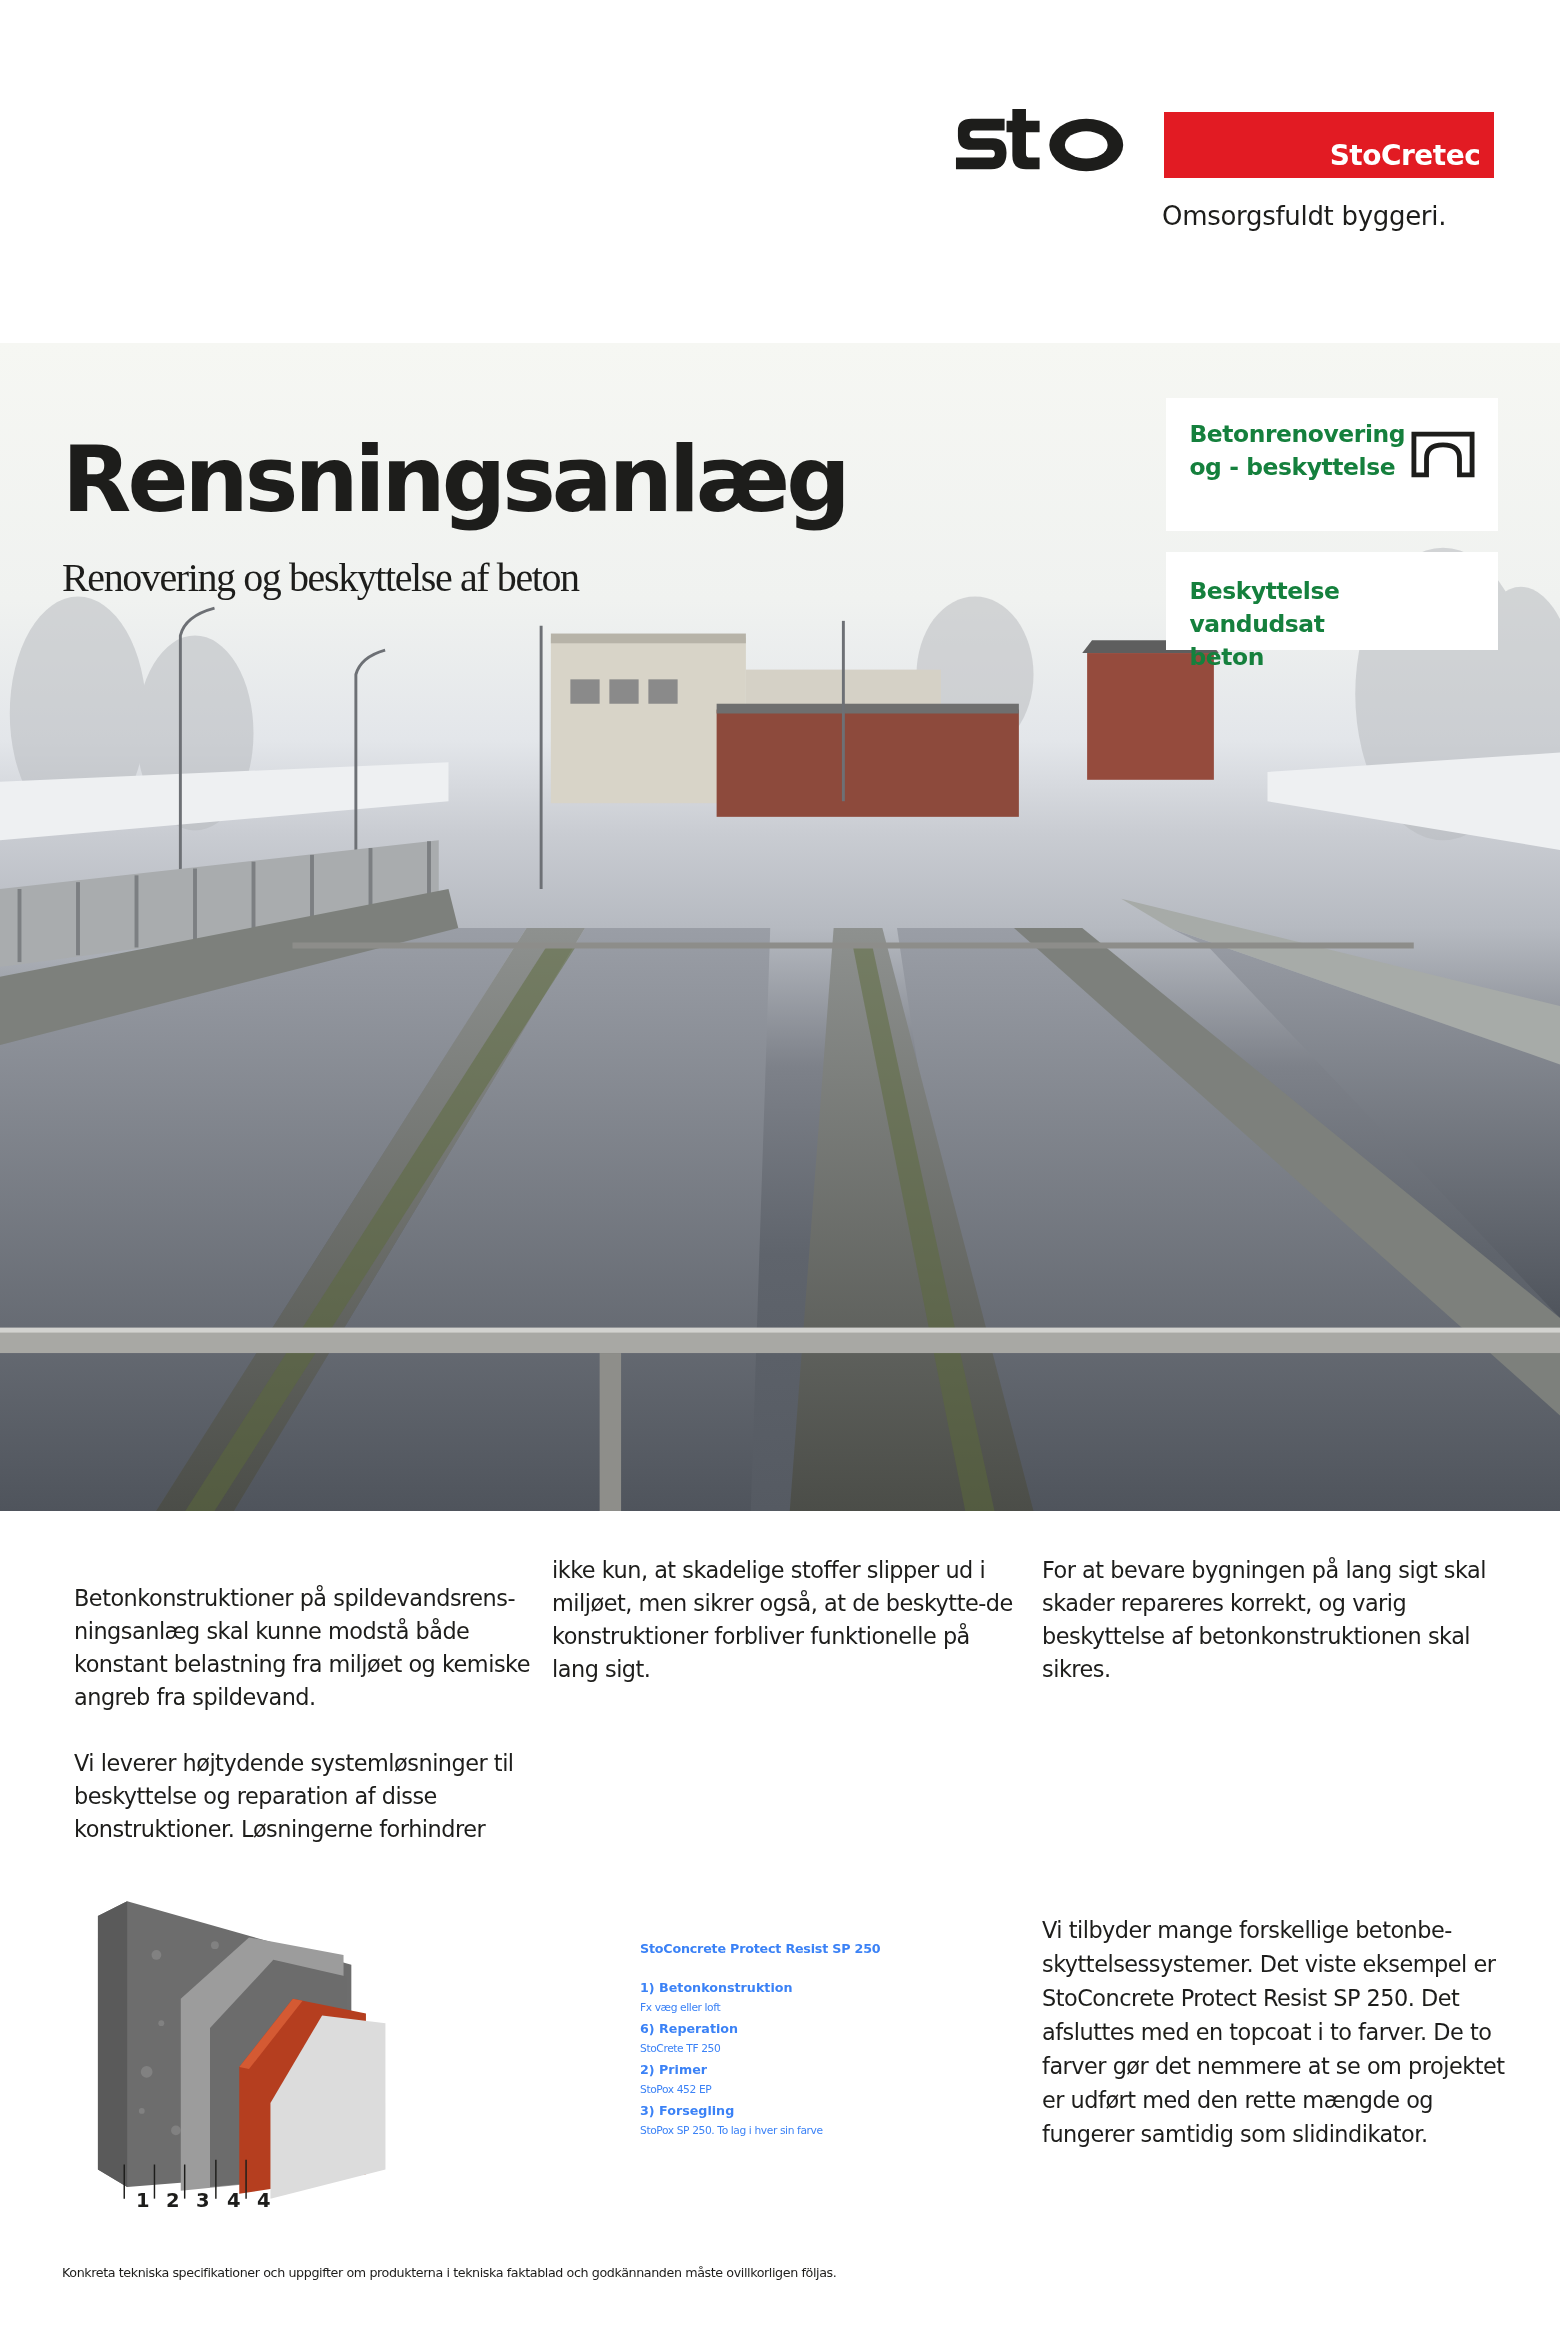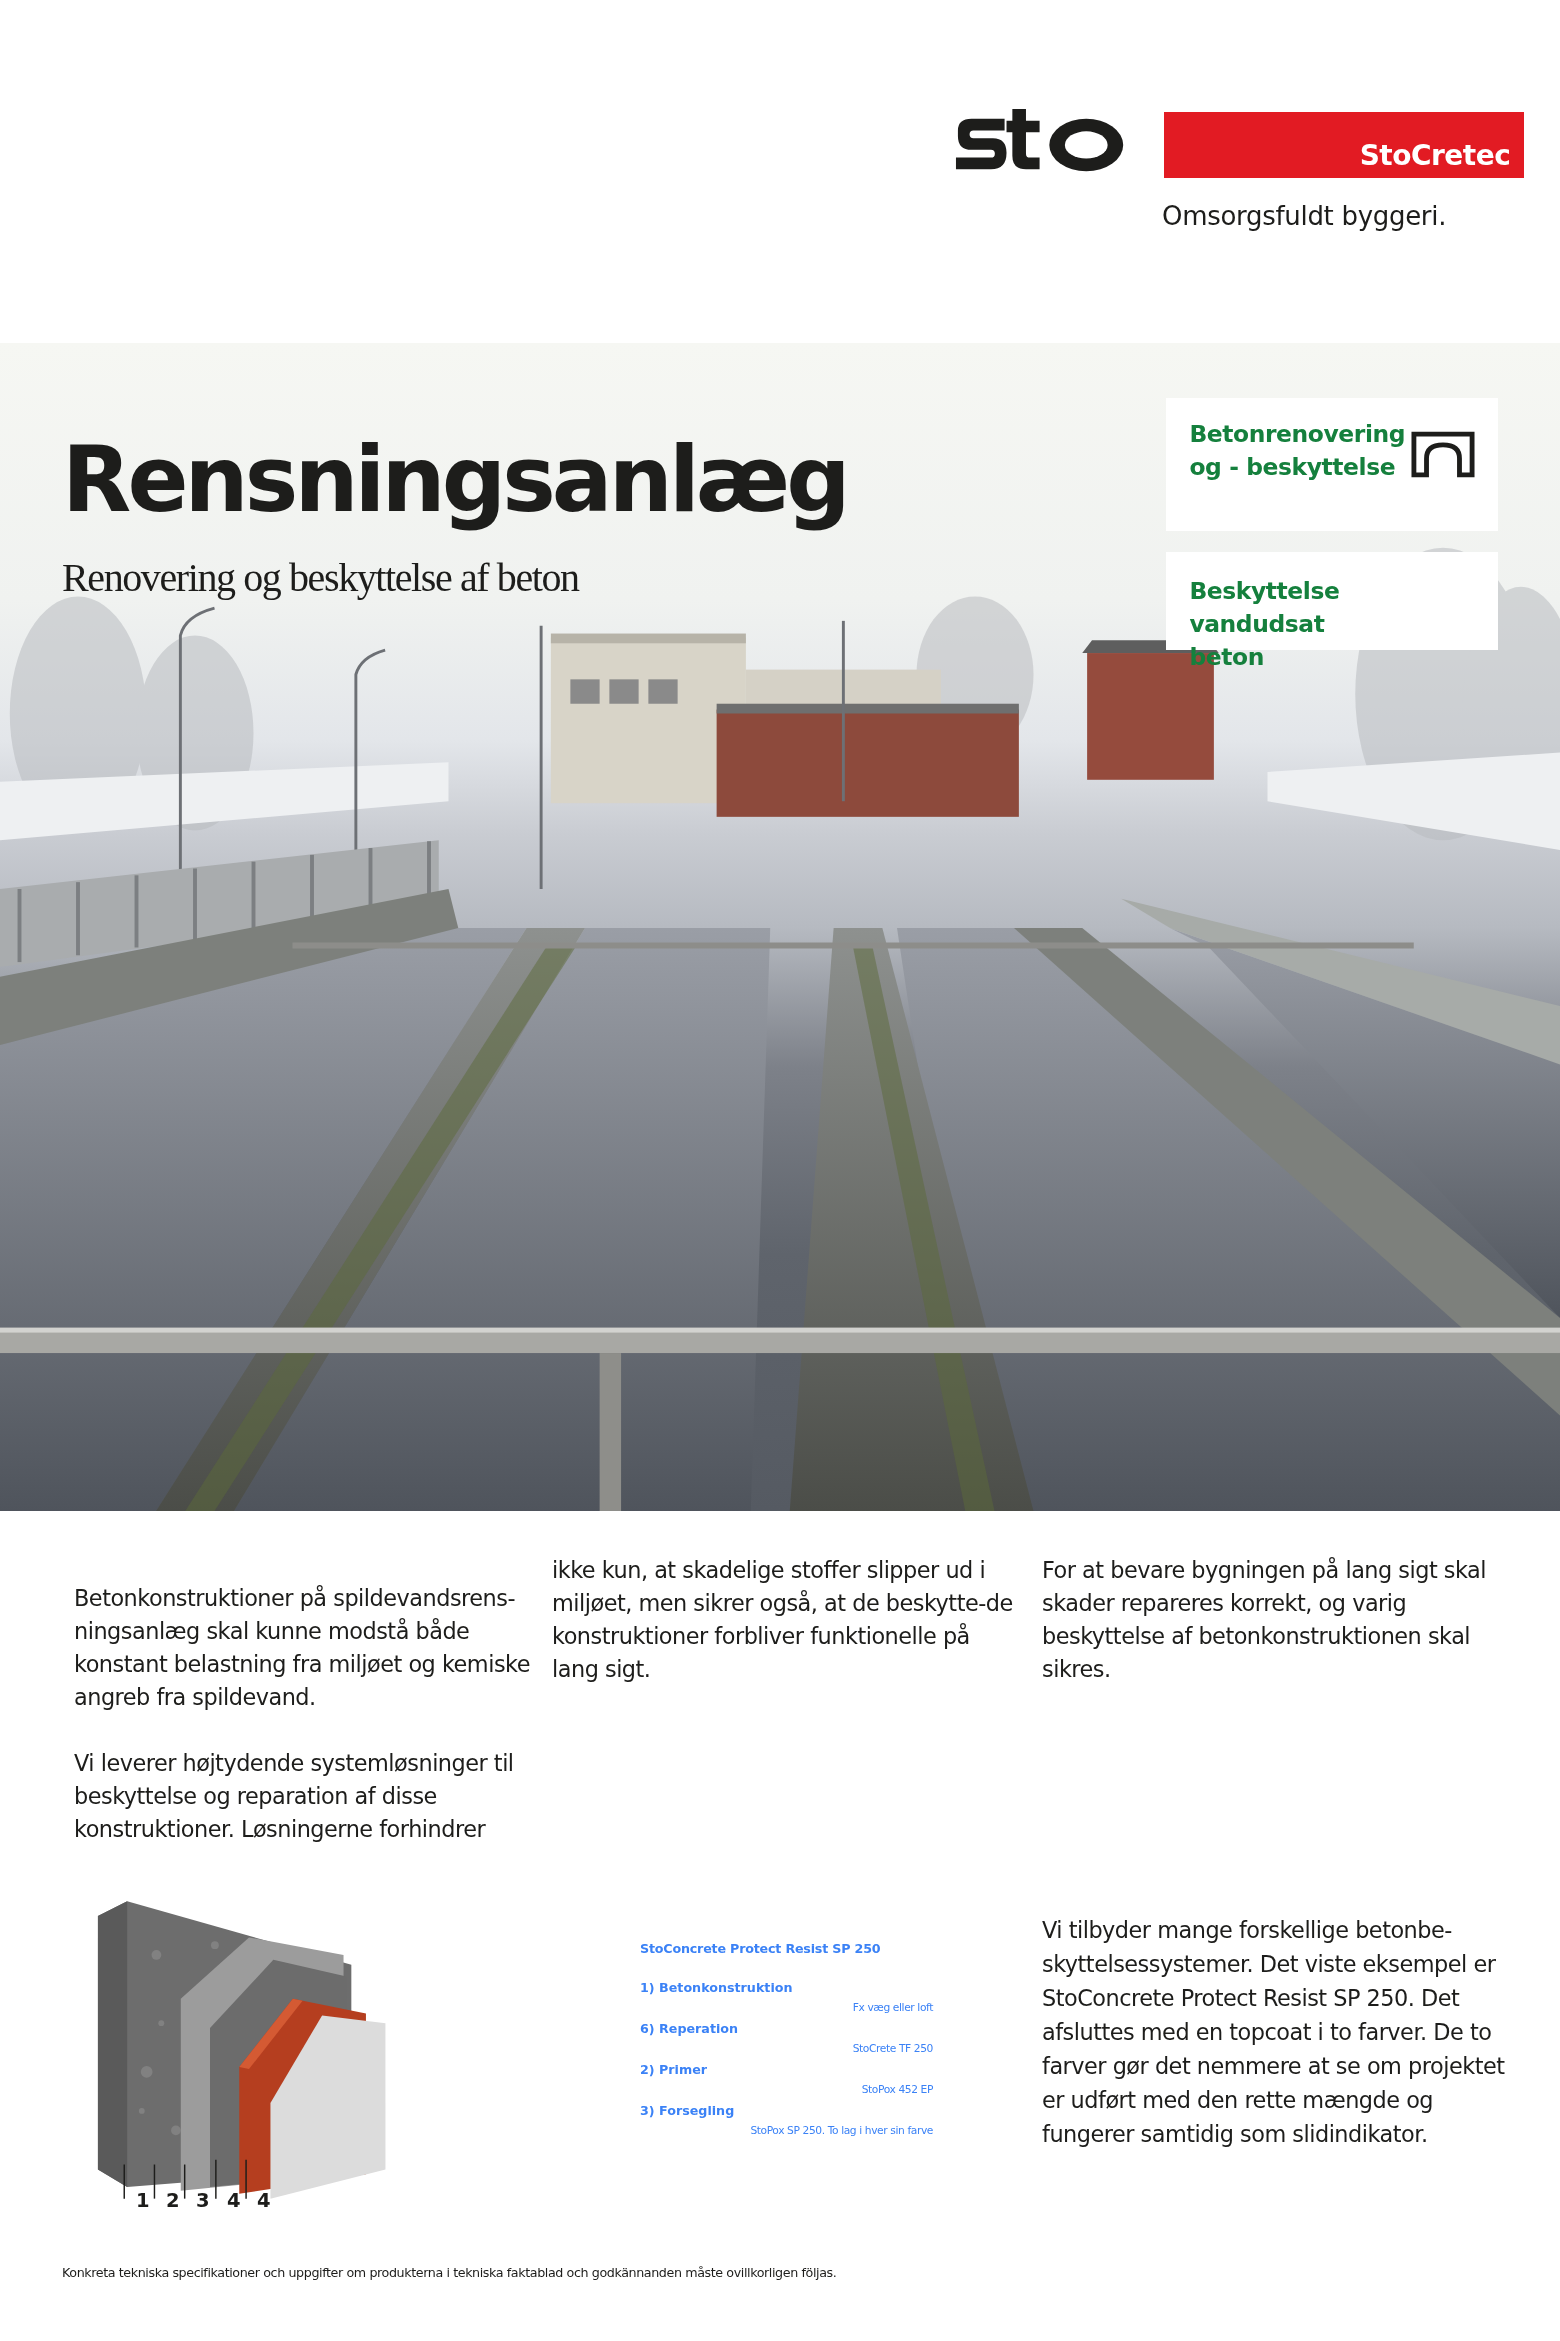--- a/index.html
+++ b/index.html
@@ -4,21 +4,21 @@
   <style>
     * { margin: 0; padding: 0; box-sizing: border-box; }
     html, body { width: 1560px; height: 2342px; background: #ffffff; overflow: hidden; }
     body { position: relative; font-family: "DejaVu Sans", "Liberation Sans", sans-serif; color: #1d1d1b; }
 
     
     .logo-sto {
       position: absolute; left: 954px; top: 109px; width: 177px; height: 70px;
     }
     .brand-band {
-      position: absolute; left: 1164px; top: 112px; width: 360px; height: 66px;
+      position: absolute; left: 1164px; top: 112px; width: 330px; height: 66px;
       background: #e21b23;
       display: flex; align-items: flex-end; justify-content: flex-end;
       padding: 0 13.7px 7.8px 0;
     }
     .brand-band span {
       color: #ffffff; font-family: "DejaVu Sans", sans-serif; font-weight: bold;
       font-size: 28px; letter-spacing: -0.5px; line-height: 1;
     }
     .tagline {
       position: absolute; left: 1162px; top: 201px;
@@ -76,21 +76,21 @@
       position: absolute; font-family: "DejaVu Sans", sans-serif; font-weight: bold;
       font-size: 19.5px; color: #1d1d1b;
     }
 
     .spec {
       position: absolute; left: 640px; top: 1941px; width: 293px;
       font-family: "DejaVu Sans", sans-serif; color: #3b82f6;
     }
     .spec .spec-title { font-weight: bold; font-size: 12.7px; margin-bottom: 21.5px; letter-spacing: -0.2px; }
     .spec .item-label { font-weight: bold; font-size: 12.7px; line-height: 20.5px; }
-    .spec .item-desc { font-size: 10.7px; line-height: 20.5px; letter-spacing: -0.4px; text-align: right; }
+    .spec .item-desc { font-size: 10.7px; line-height: 20.5px; letter-spacing: -0.4px; }
 
     .col4 {
       position: absolute; left: 1042px; top: 1913px; width: 468px;
       font-family: "DejaVu Sans", sans-serif; font-size: 22.4px; line-height: 34px;
       color: #1d1d1b; letter-spacing: -0.5px;
     }
 
     .disclaimer {
       position: absolute; left: 62px; top: 2265px;
       font-family: "DejaVu Sans", sans-serif; font-size: 12.7px; color: #1d1d1b;

